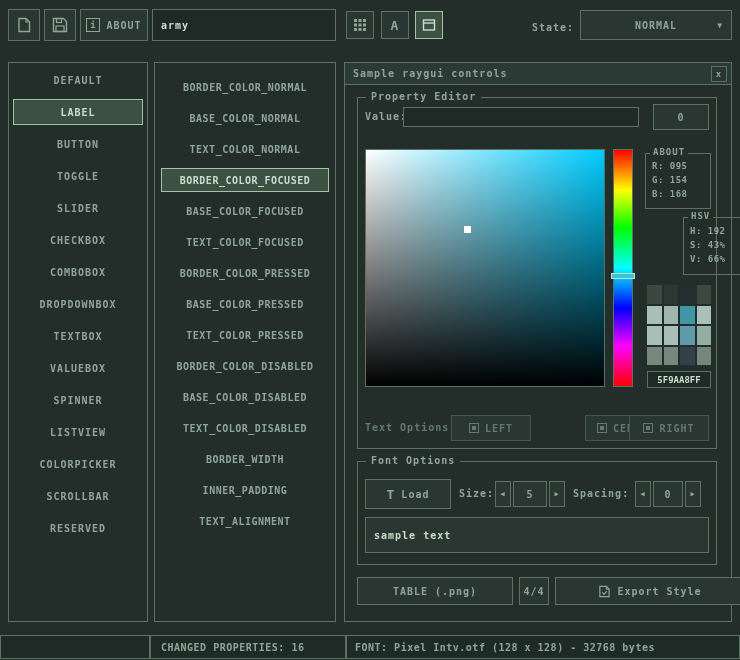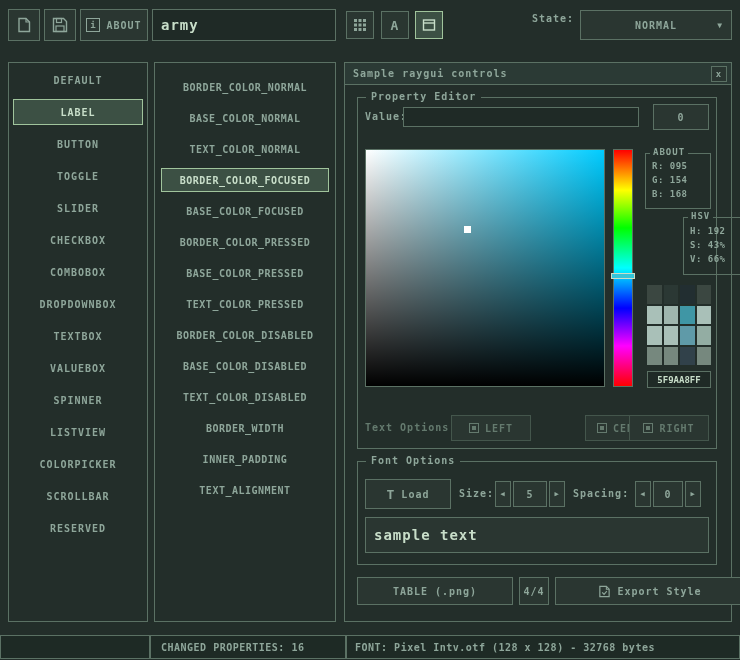--- a/index.html
+++ b/index.html
@@ -51,21 +51,21 @@
   .group-label{
     position:absolute;top:-7px;left:8px;
     background:var(--background,#232e2a);
     padding:0 5px;font-size:10px;letter-spacing:1px;white-space:nowrap;
   }
   .group-label.small{font-size:9px;left:4px;padding:0 3px;}
   .input{
     background:var(--input-bg,#1f2a26);
     border:1px solid var(--panel-border,#5b7164);
     color:var(--text-bright,#c8dec9);
-    font-family:inherit;font-weight:bold;font-size:14px;letter-spacing:1px;
+    font-family:inherit;font-weight:bold;font-size:10px;letter-spacing:1px;
     padding:4px 8px;outline:none;
   }
   .label{font-size:10px;letter-spacing:1px;white-space:nowrap;}
   .titlebar{
     background:var(--titlebar-bg,#2b3a35);
     border-bottom:1px solid var(--panel-border,#5b7164);
     display:flex;align-items:center;
   }
   .status{
     border:1px solid var(--panel-border,#5b7164);
@@ -160,21 +160,21 @@
 
   <button class="btn selected abs" style="left:415px;top:11px;width:28px;height:28px;">
     <span>
       <svg width="14" height="14" viewBox="0 0 14 14">
           <rect x="1.5" y="2" width="11" height="10" fill="none" stroke="currentColor" stroke-width="1.4"></rect>
           <line x1="1.5" y1="5" x2="12.5" y2="5" stroke="currentColor" stroke-width="1.4"></line>
         </svg>
     </span>
   </button>
 
-  <div class="label abs" style="left:498px;top:13px;width:76px;text-align:right;">State:</div>
+  <div class="label abs" style="left:498px;top:22px;width:76px;text-align:right;">State:</div>
 
   <div class="btn abs" style="left:580px;top:10px;width:152px;height:30px;">
     <span>NORMAL</span>
     <span class="abs" style="right:8px;top:10px;font-size:8px;">▼</span>
   </div>
 </div>
 
 <div class="panel list list-controls abs" style="left:8px;top:62px;width:140px;height:560px;">
     <div class="ctrl-item">DEFAULT</div>
     <div class="ctrl-item selected">LABEL</div>
@@ -192,20 +192,21 @@
     <div class="ctrl-item">SCROLLBAR</div>
     <div class="ctrl-item">RESERVED</div>
   </div>
 
 <div class="panel list list-props abs" style="left:154px;top:62px;width:182px;height:560px;">
     <div class="prop-item">BORDER_COLOR_NORMAL</div>
     <div class="prop-item">BASE_COLOR_NORMAL</div>
     <div class="prop-item">TEXT_COLOR_NORMAL</div>
     <div class="prop-item selected">BORDER_COLOR_FOCUSED</div>
     <div class="prop-item">BASE_COLOR_FOCUSED</div>
+    <div class="prop-item">TEXT_COLOR_FOCUSED</div>
     <div class="prop-item">BORDER_COLOR_PRESSED</div>
     <div class="prop-item">BASE_COLOR_PRESSED</div>
     <div class="prop-item">TEXT_COLOR_PRESSED</div>
     <div class="prop-item">BORDER_COLOR_DISABLED</div>
     <div class="prop-item">BASE_COLOR_DISABLED</div>
     <div class="prop-item">TEXT_COLOR_DISABLED</div>
     <div class="prop-item">BORDER_WIDTH</div>
     <div class="prop-item">INNER_PADDING</div>
     <div class="prop-item">TEXT_ALIGNMENT</div>
   </div>

